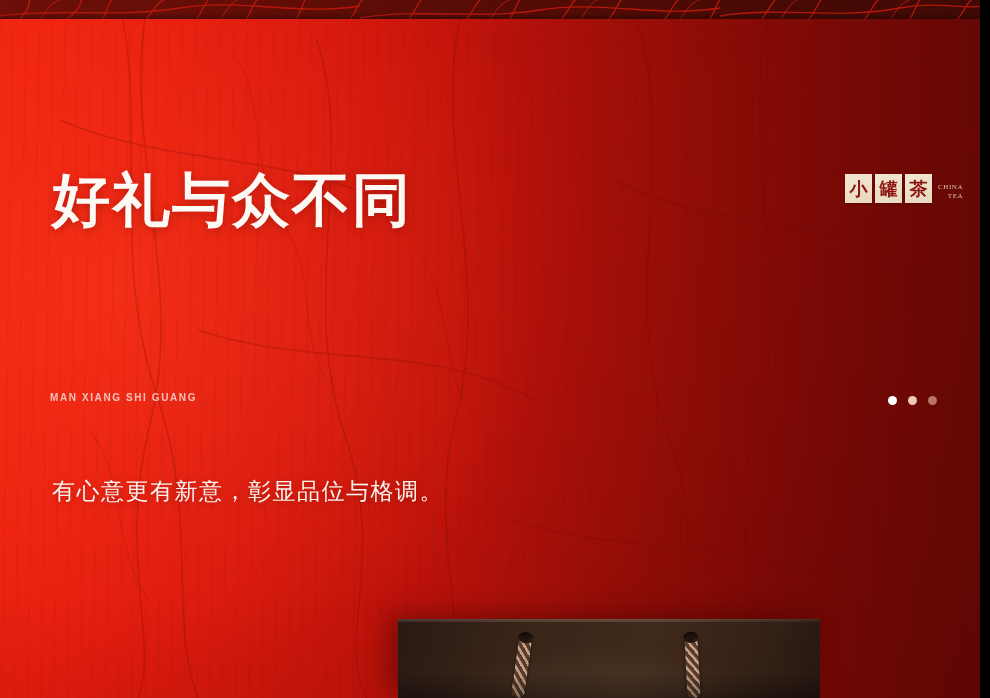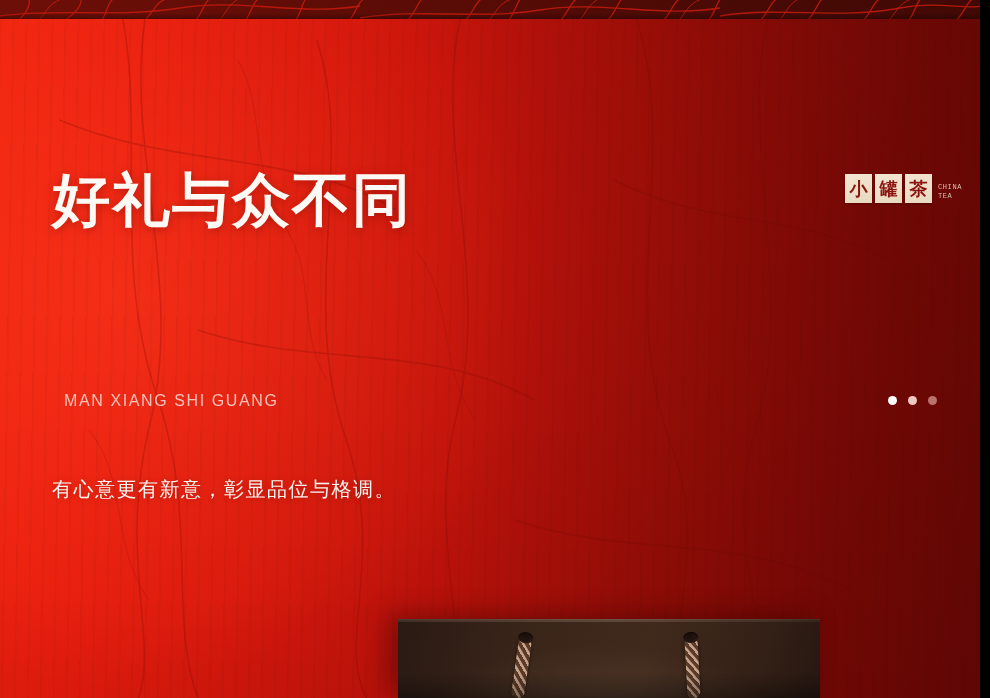--- a/index.html
+++ b/index.html
@@ -80,34 +80,34 @@
     font-size:58px;
     line-height:1.33;
     letter-spacing:2px;
     text-shadow:0 2px 10px rgba(90,0,0,.35);
     white-space:nowrap;
   }
   .headline .l2{ display:block; }
 
   
   .pinyin{
-    position:absolute; left:64px; top:392px;
+    position:absolute; left:50px; top:392px;
     color:#f6cfc6;
     opacity:.92;
-    font-size:16px;
+    font-size:10px;
     letter-spacing:1.6px;
-    font-weight:400;
+    font-weight:700;
     white-space:nowrap;
   }
 
   
   .desc{
     position:absolute; left:52px; top:476px;
     color:#fbf3ee;
-    font-size:20px;
+    font-size:23px;
     letter-spacing:1.5px;
     font-weight:400;
     white-space:nowrap;
     text-shadow:0 1px 6px rgba(90,0,0,.30);
   }
 
   
   .logo{
     position:absolute; left:845px; top:174px;
     display:flex; align-items:flex-end; gap:4px;
@@ -119,25 +119,26 @@
     color:#8b1410;
     font-family:"Liberation Serif","DejaVu Serif",serif;
     font-weight:700;
     font-size:18px;
     display:flex; align-items:center; justify-content:center;
     box-shadow:0 1px 2px rgba(0,0,0,.25);
   }
   .logo-en{
     margin-left:2px;
     color:#dcc3ab;
-    font-family:Liberation Mono, monospace;
+    font-family:Liberation Serif, serif;
     font-size:7px;
     line-height:9px;
     letter-spacing:.6px;
     padding-bottom:2px;
+    text-align:right;
   }
 
   
   .dots{
     position:absolute; left:888px; top:396px;
     display:flex; align-items:center; gap:11px;
   }
   .dot{ width:9px; height:9px; border-radius:50%; display:block; }
   .dot.a{ background:#ffffff; }
   .dot.b{ background:#f0c8c0; }

